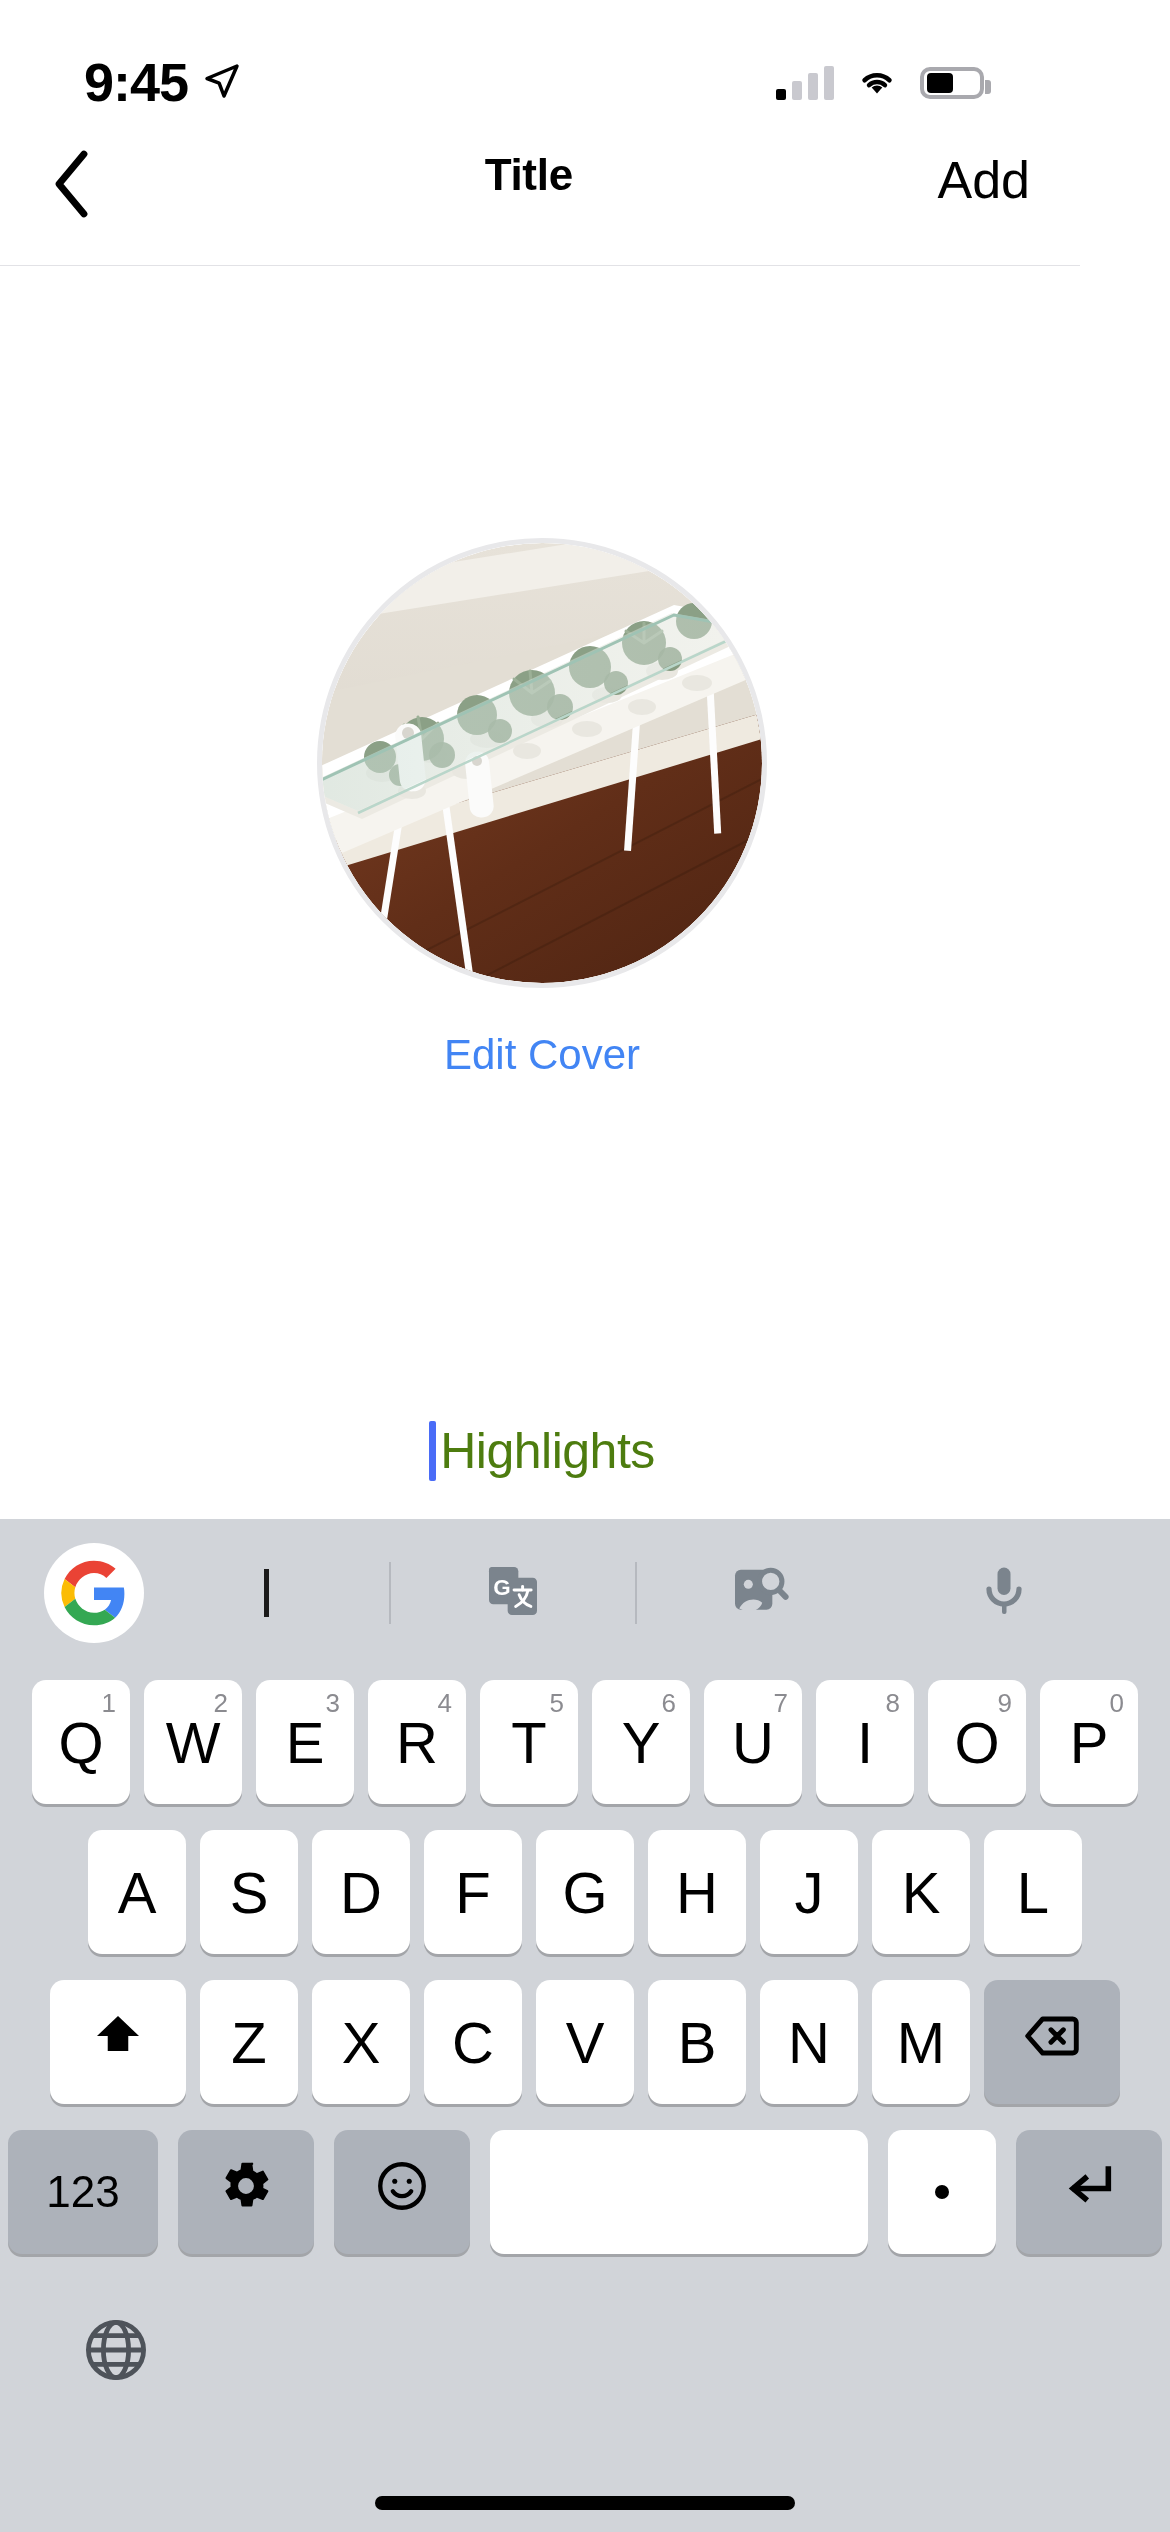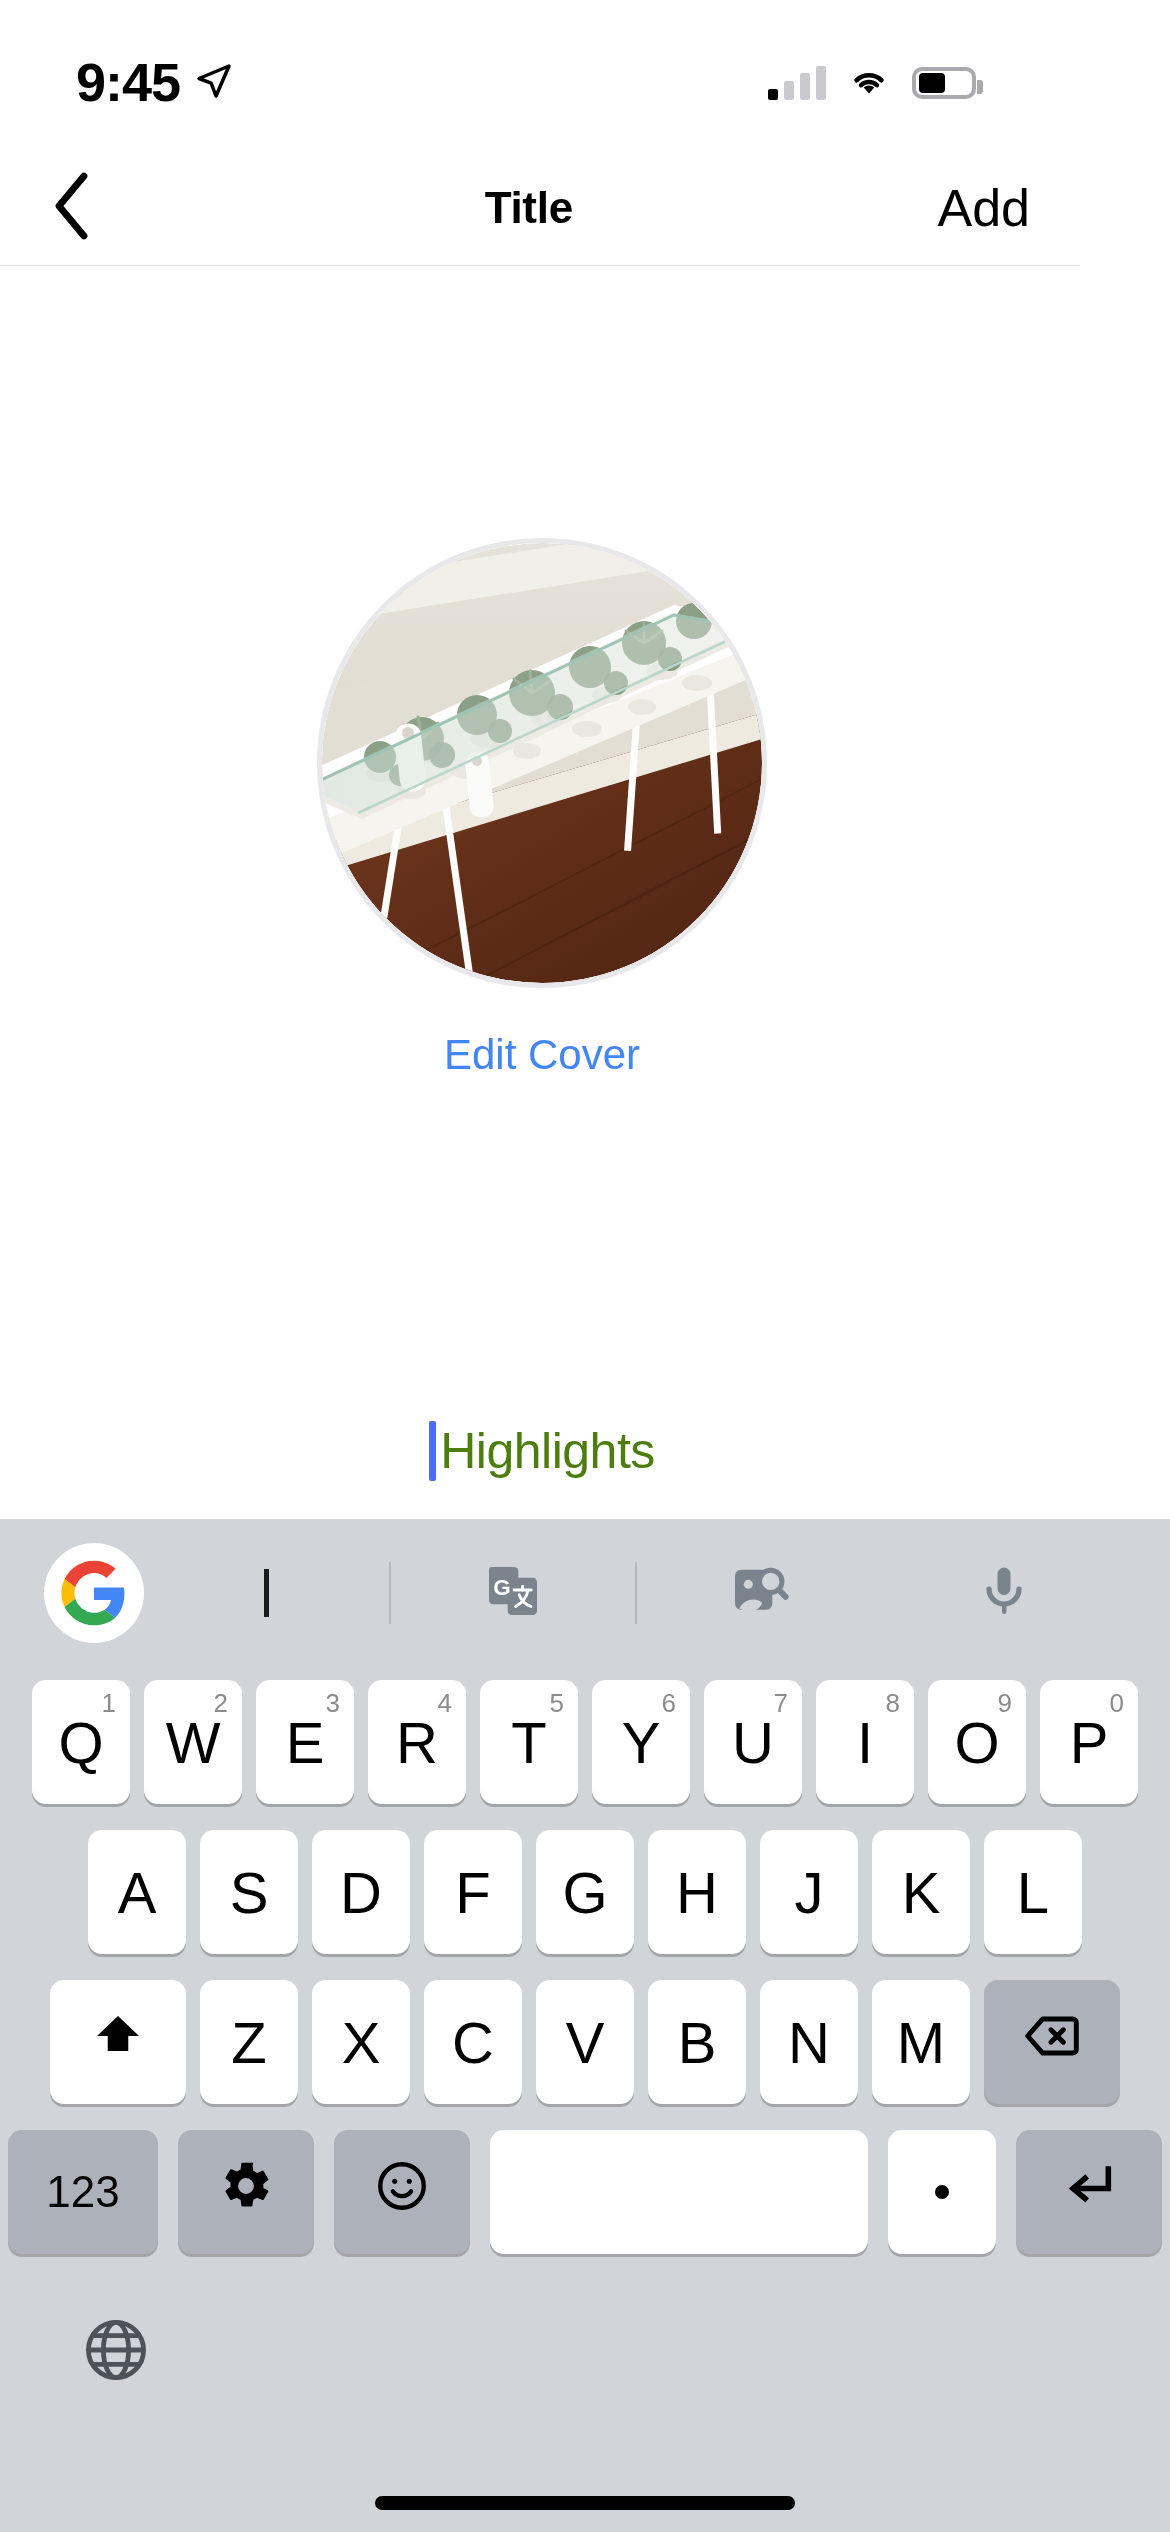--- a/index.html
+++ b/index.html
@@ -6,21 +6,21 @@
   html,body {
     width:1170px; height:2532px;
     background:#ffffff;
     font-family:"Liberation Sans", sans-serif;
     overflow:hidden;
   }
   .phone { position:relative; width:1170px; height:2532px; background:#fff; }
 
   
   .statusbar {
-    position:absolute; top:0; left:4px; width:1028px; height:150px;
+    position:absolute; top:0; left:12px; width:1028px; height:150px;
     display:flex; align-items:center; justify-content:space-between;
     padding:0 56px 0 72px;
   }
   .sb-left { display:flex; align-items:center; gap:14px; }
   .sb-time { font-size:54px; font-weight:600; color:#000; letter-spacing:-1px; padding-top:14px;}
   .loc-arrow { padding-top:16px; }
   .sb-right { display:flex; align-items:center; gap:20px; padding-top:16px;}
   .bars { display:flex; align-items:flex-end; gap:6px; height:34px; }
   .bars i { display:block; width:10px; background:#c9c9cf; border-radius:2px; }
   .bars i.on { background:#000; }
@@ -31,21 +31,21 @@
   .batt { position:relative; width:64px; height:32px; border:4px solid #a9a9ae;
           border-radius:10px; display:flex; align-items:center; }
   .batt::after { content:""; position:absolute; right:-11px; top:9px; width:6px; height:14px;
                  background:#a9a9ae; border-radius:0 3px 3px 0; }
   .batt-fill { height:20px; background:#000; border-radius:4px; margin-left:3px; }
 
   
   .navbar {
     position:absolute; top:150px; left:0; width:1080px; height:116px;
     border-bottom:1px solid #e2e2e6;
-    display:flex; align-items:center; justify-content:space-between;
+    display:flex; align-items:flex-start; justify-content:space-between;
     padding:0 50px;
   }
   .nav-back { width:70px; display:flex; align-items:center; justify-content:flex-start; }
   .nav-title { font-size:44px; font-weight:700; color:#000; letter-spacing:-0.3px; }
   .nav-add { font-size:52px; font-weight:400; color:#000; }
 
   
   .content { position:absolute; top:266px; left:0; width:1084px; height:1253px; background:#fff; }
 
   .cover-wrap { position:absolute; top:272px; left:50%; transform:translateX(-50%);

